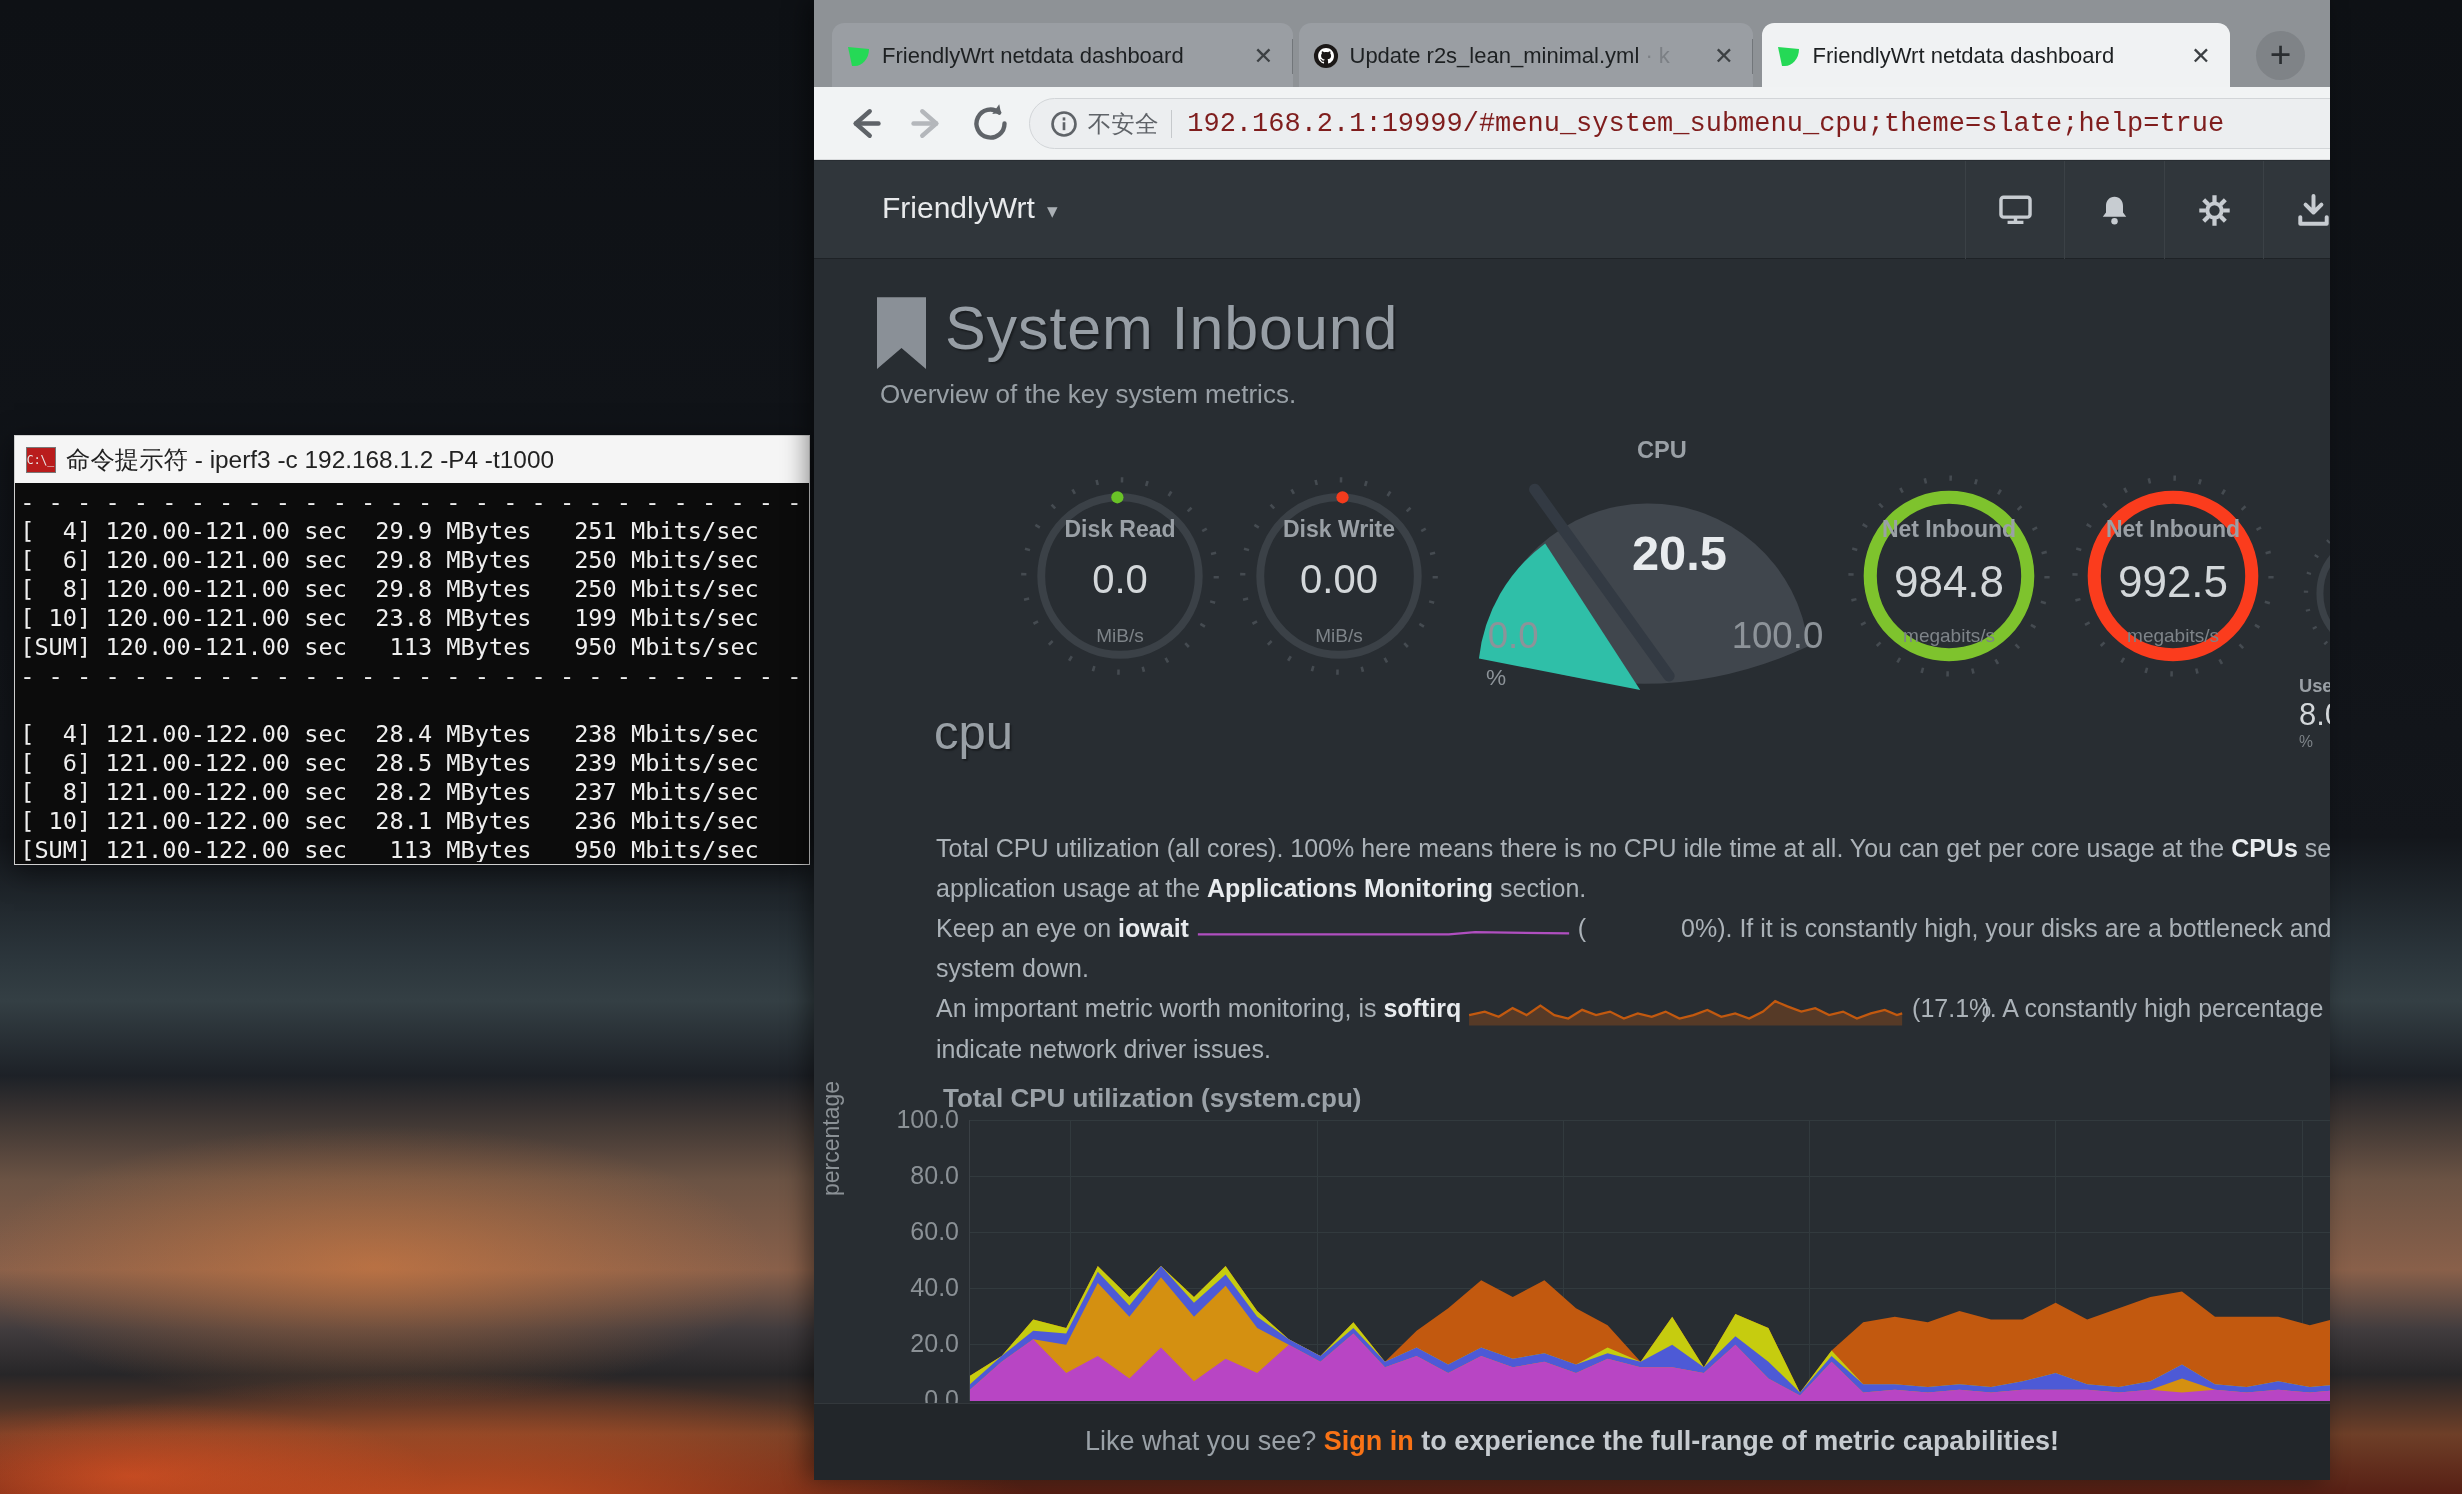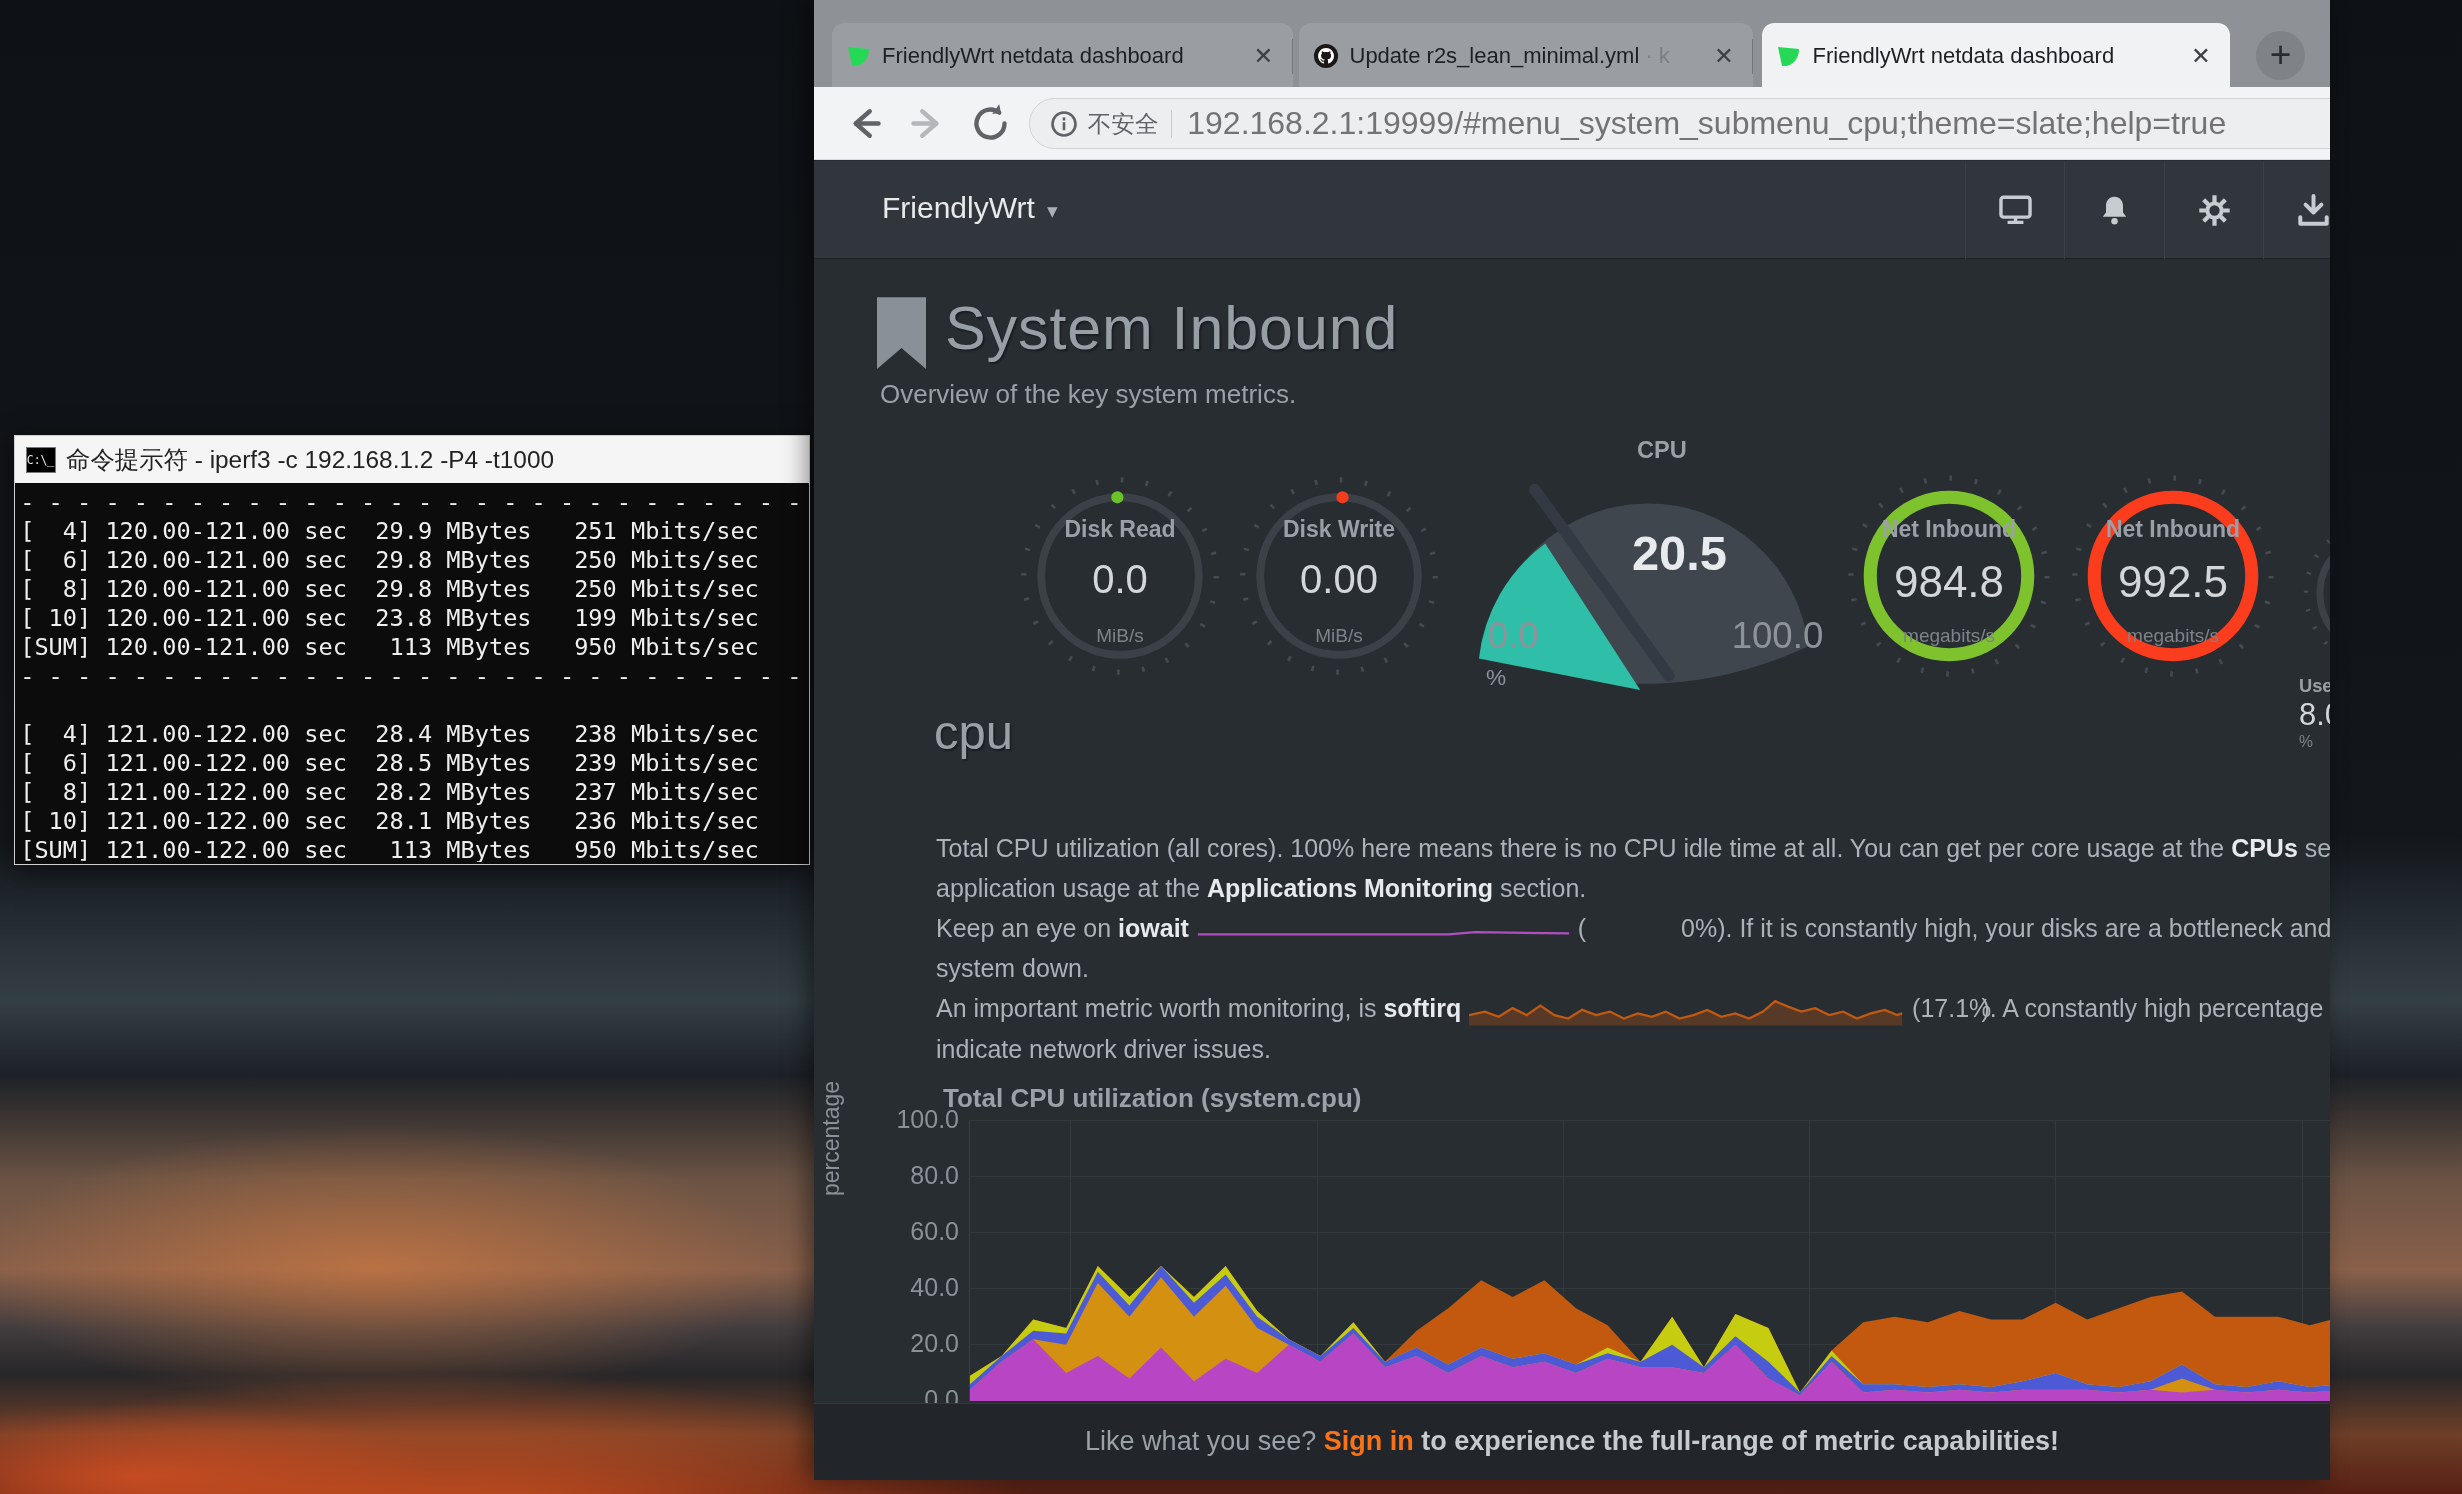--- a/index.html
+++ b/index.html
@@ -9,21 +9,21 @@
       radial-gradient(ellipse 568px 201px at 375px 1266px, rgba(232,130,62,0.50), rgba(232,130,62,0) 70%),
       radial-gradient(ellipse 830px 227px at 454px 1537px, rgba(225,90,35,0.95), rgba(120,40,20,0) 72%),
       radial-gradient(ellipse 437px 105px at 131px 1476px, rgba(205,75,35,0.8), rgba(120,40,20,0) 70%),
       linear-gradient(180deg,#0e1115 0%,#111419 42%,#13161b 56%,#2b353b 64%,#343f44 67%,#1d2127 72%,#6b5344 79%,#89604a 85%,#413c3e 89%,#272628 92%,#6e3f28 96%,#571f14 100%);
   }
   .abs { position:absolute; }
 
   
   .terminal { left:14px; top:435px; width:796px; height:430px; background:#0c0c0c; border:0.9px solid #cfcfcf; z-index:1; box-shadow:0 7px 26px rgba(0,0,0,.5); }
   .term-titlebar { position:absolute; left:0; top:0; width:100%; height:47px; background:#f5f5f5; display:flex; align-items:center; padding-left:10.5px; }
-  .term-icon { width:30px; height:26px; background:#000000; border:0.9px solid #777; color:#e9e9e9; font-family:"DejaVu Sans Mono",monospace; font-size:11.4px; display:flex; align-items:center; justify-content:center; margin-right:10.5px; }
+  .term-icon { width:30px; height:26px; background:#b91c1c; border:0.9px solid #777; color:#e9e9e9; font-family:"DejaVu Sans Mono",monospace; font-size:11.4px; display:flex; align-items:center; justify-content:center; margin-right:10.5px; }
   .term-title { font-size:24.4px; color:#222; white-space:nowrap; overflow:hidden; }
   .term-body { position:absolute; left:5.2px; top:52px; right:1.7px; bottom:1.7px; font-family:"DejaVu Sans Mono",monospace; font-size:23.6px; line-height:29px; color:#efefef; white-space:pre; overflow:hidden; }
 
   
   .browser { left:814px; top:0; width:1516px; height:1480px; background:#282d32; z-index:2; overflow:hidden; box-shadow:-7px 0 23px rgba(0,0,0,.45); }
 
   
   .tabstrip { position:absolute; left:0; top:0; width:100%; height:87px; background:#8e9296; }
   .tab { position:absolute; top:23px; height:65px; background:#9a9ea3; border-radius:12.2px 12.2px 0 0; display:flex; align-items:center; padding:0 14px; overflow:hidden; }
   .tab.active { background:#f0f2f3; }
@@ -32,21 +32,21 @@
   .tab-title .dim { color:#7c8085; }
   .tab-close { font-size:23.6px; color:#3c4043; padding:0 5.2px; flex:none; }
   .newtab { position:absolute; top:31px; width:49px; height:49px; border-radius:50%; background:#7f8panic387; background:#7f8387; color:#2a2d30; font-size:37px; line-height:47px; text-align:center; }
 
   
   .toolbar { position:absolute; left:0; top:87px; width:100%; height:73px; background:#f1f3f4; border-bottom:0.9px solid #d8dadc; }
   .navbtn { position:absolute; top:12.2px; width:49px; height:49px; color:#5f6368; }
   .urlpill { position:absolute; left:215px; top:11.4px; width:1406px; height:51px; background:#eceef0; border:0.9px solid #d2d5d8; border-radius:26px; display:flex; align-items:center; padding:0 19px; }
   .sec-text { font-size:23.6px; color:#5f6368; margin:0 12.2px 0 8.7px; }
   .pill-sep { width:0.9px; height:28px; background:#c6c9cc; margin-right:15.7px; }
-  .url-text { font-size:32px; color:#737373; white-space:nowrap; overflow:hidden; }
+  .url-text { font-size:27px; color:#7f1d1d; white-space:nowrap; overflow:hidden;font-family:Liberation Mono, monospace; }
 
   
   .nd-navbar { position:absolute; left:0; top:161px; width:100%; height:98px; background:#30363b; border-bottom:1.7px solid #1e2226; }
   .nd-host { position:absolute; left:68px; top:30px; font-size:30px; color:#e8eaec; }
   .nd-caret { color:#aab0b5; font-size:21px; margin-left:12.2px; }
   .nd-iconbtn { position:absolute; top:0; height:98px; width:100px; border-left:0.9px solid #3b4146; display:flex; align-items:center; justify-content:center; color:#c7ccd1; }
 
   
   .h-bookmark { left:63px; top:297px; }
   .nd-h1 { left:131px; top:293px; font-size:61px; color:#979ea5; letter-spacing:0.9px; text-shadow:1.7px 1.7px 1.7px rgba(0,0,0,.35); }

